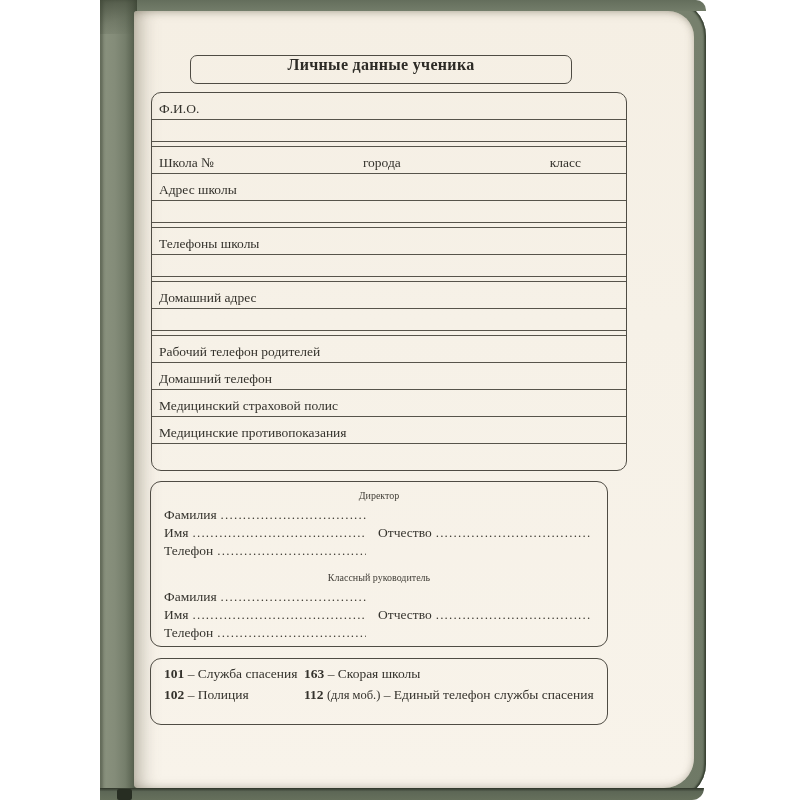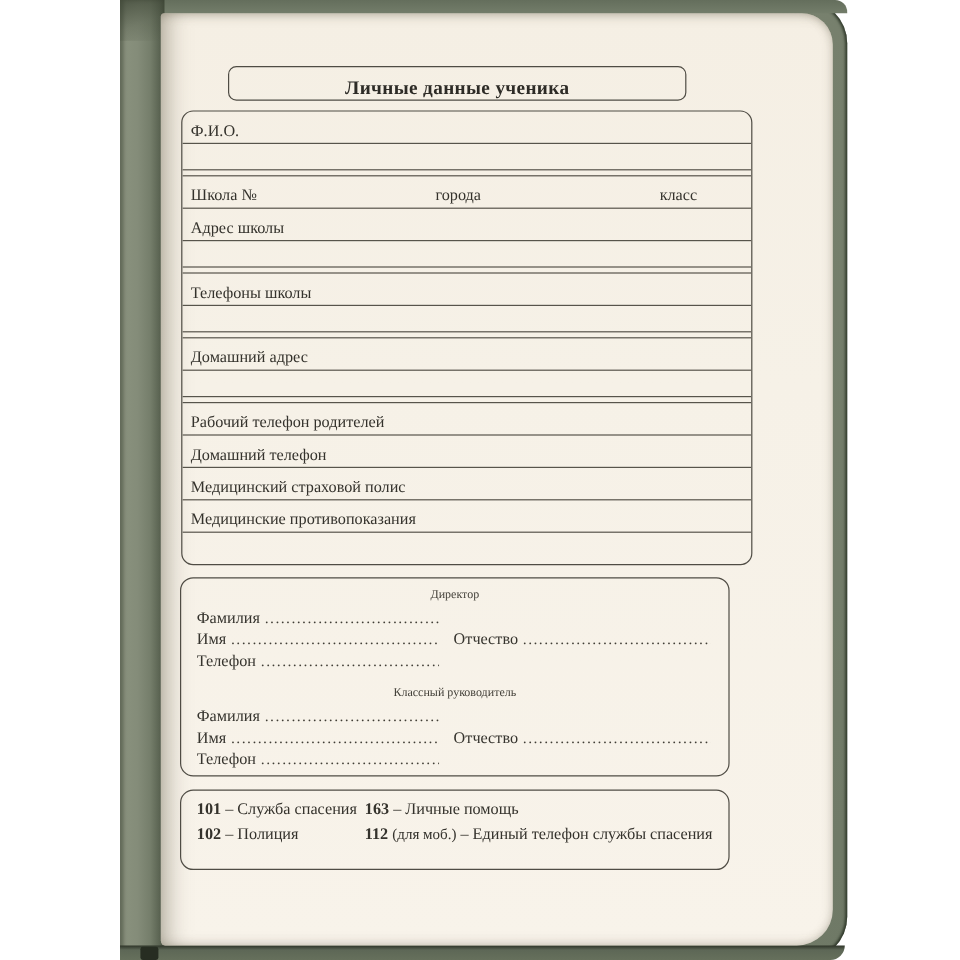--- a/index.html
+++ b/index.html
@@ -25,21 +25,21 @@
   
   .page{position:absolute;left:134px;top:11px;width:560px;height:777px;
     background:linear-gradient(180deg,#f5efe4 0%,#f6f1e7 40%,#f8f3ea 100%);
     border-radius:3px 26px 30px 4px;
     box-shadow:inset 16px 0 20px -12px rgba(105,100,80,.55),
                inset 0 7px 9px -7px rgba(105,100,80,.5),
                inset -7px 0 9px -7px rgba(105,100,80,.35),
                inset 0 -7px 9px -7px rgba(105,100,80,.3);}
 
   .title-box{position:absolute;left:56px;top:44px;width:380px;height:27px;
-    border:1.6px solid #4f4c44;border-radius:7px;display:flex;align-items:flex-end;justify-content:center;
+    border:1.6px solid #4f4c44;border-radius:7px;display:flex;align-items:flex-start;justify-content:center;
     font-weight:bold;font-size:16px;color:#2d2b26;letter-spacing:.3px;}
 
   
   .main-form{position:absolute;left:17px;top:81px;width:476px;
     border:1.5px solid #4f4c44;border-radius:10px;overflow:hidden;box-sizing:border-box;}
   .fr{height:24px;border-bottom:1px solid #57544b;display:flex;align-items:flex-end;
     padding:0 7px 2px 7px;font-size:13.5px;color:#34322c;box-sizing:content-box;}
   .fr-short{height:19px;}
   .fr-sep{height:4px;border-bottom:1px solid #57544b;padding:0;}
   .fr-last{border-bottom:none;height:24px;}
@@ -178,21 +178,21 @@
     <div class="emergency-box">
       <div class="em-grid">
         <div class="em-cell">
           <span class="em-num">101</span>
           <span class="em-note"></span>
           <span>– Служба спасения</span>
         </div>
         <div class="em-cell">
           <span class="em-num">163</span>
           <span class="em-note"></span>
-          <span>– Личные помощь</span>
+          <span>– Скорая школы</span>
         </div>
         <div class="em-cell">
           <span class="em-num">102</span>
           <span class="em-note"></span>
           <span>– Полиция</span>
         </div>
         <div class="em-cell">
           <span class="em-num">112</span>
           <span class="em-note">(для моб.)</span>
           <span>– Единый телефон службы спасения</span>

